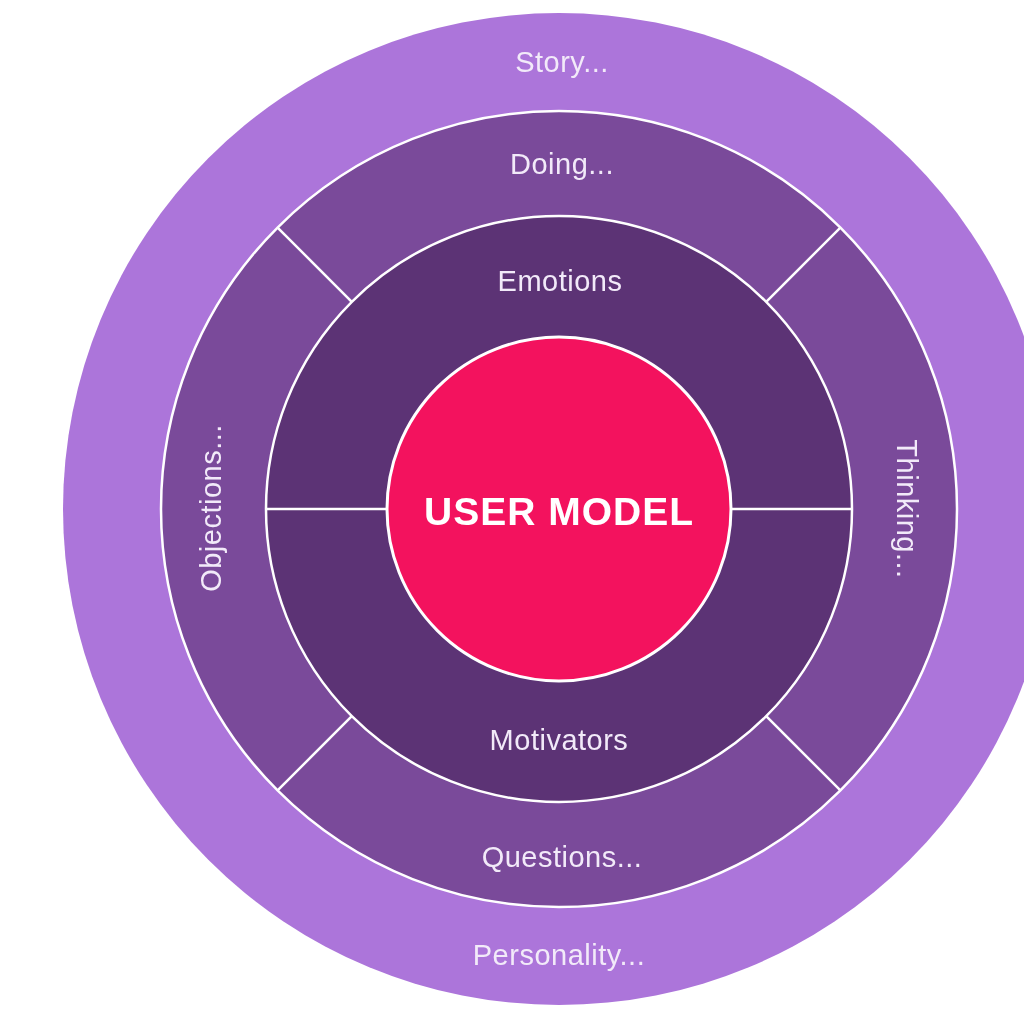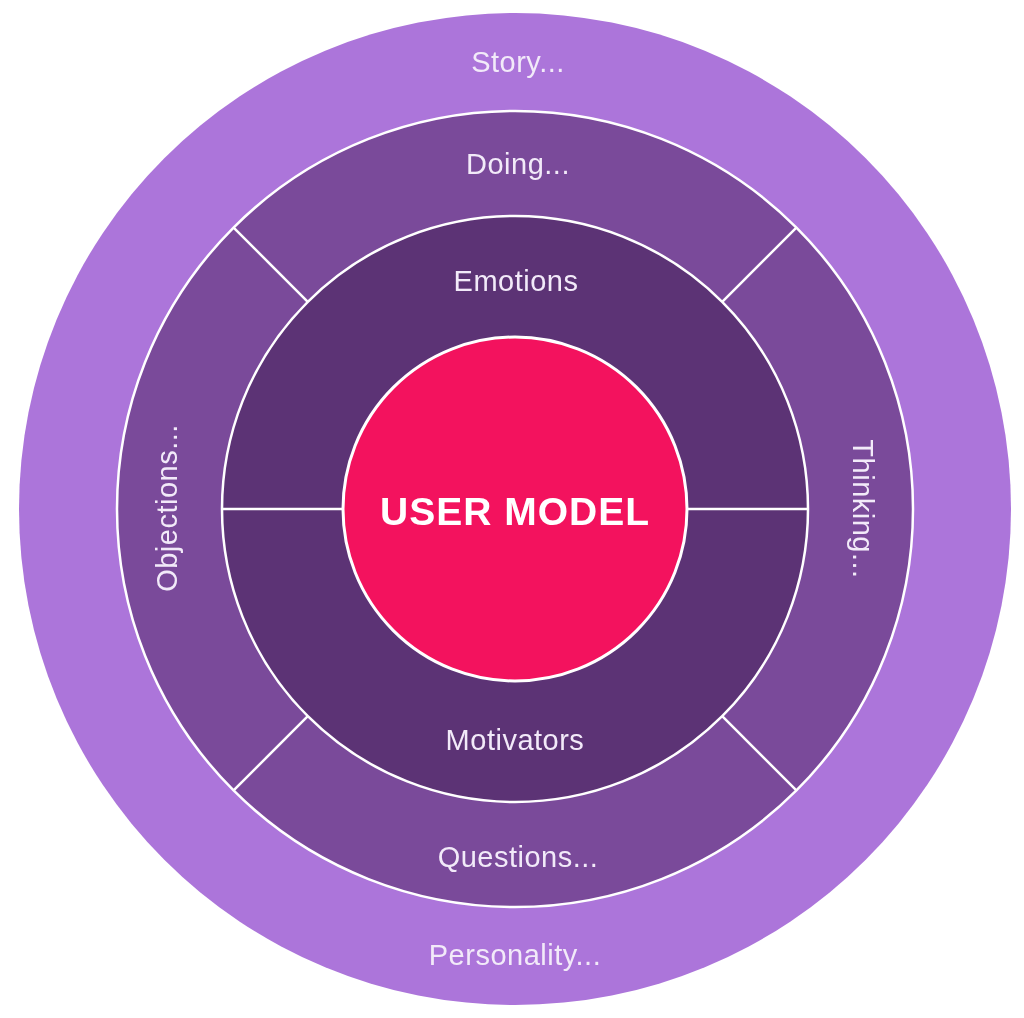--- a/index.html
+++ b/index.html
@@ -9,20 +9,21 @@
     width: 1024px;
     height: 1018px;
     overflow: hidden;
     font-family: "Liberation Sans", sans-serif;
   }
   .stage {
     position: relative;
     width: 840px;
     height: 1018px;
     background: #ffffff;
+    margin-left: 44px;
   }
   svg { display: block; }
   .ring-boundary {
     stroke: #ffffff;
     stroke-width: 2.5;
   }
   .center-boundary {
     stroke: #ffffff;
     stroke-width: 3;
   }

